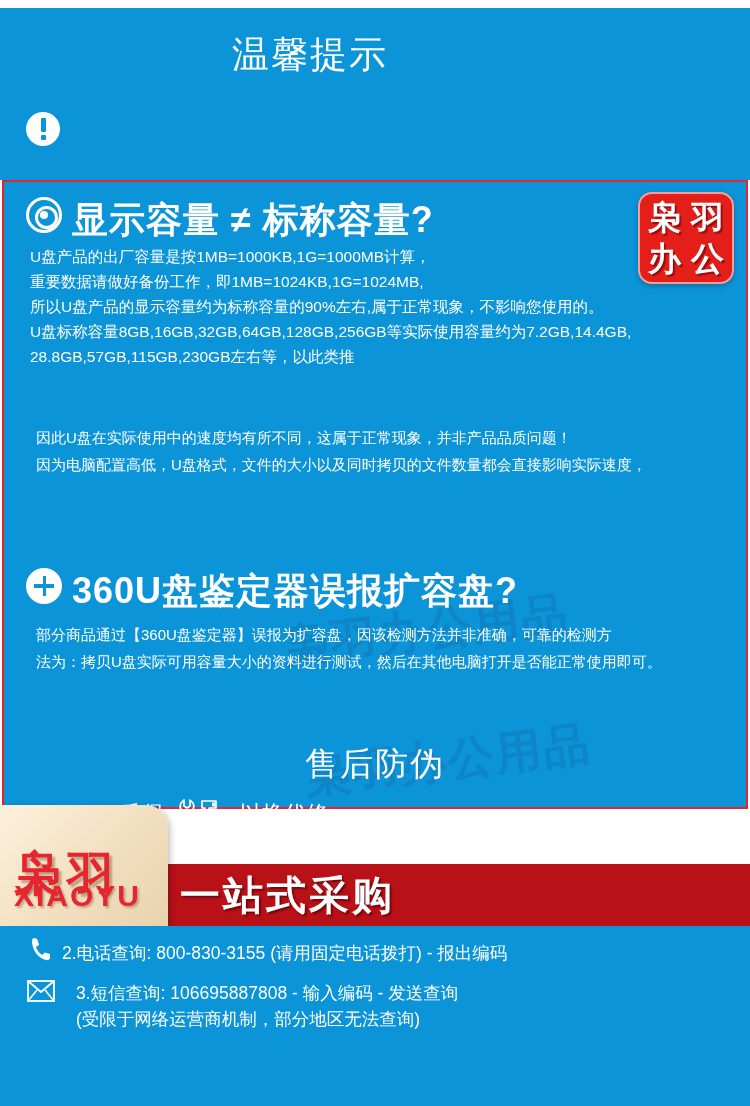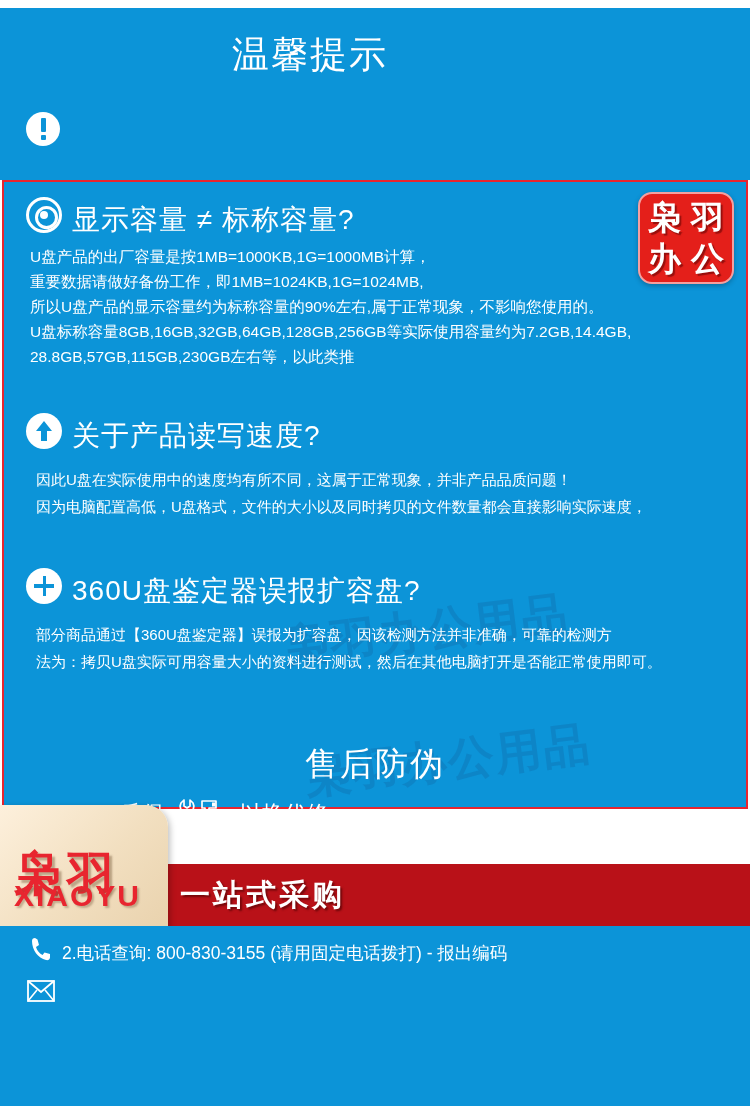--- a/index.html
+++ b/index.html
@@ -102,22 +102,22 @@
   }
   .sec-head {
     position: relative;
     height: 42px;
     padding-left: 68px;
     display: flex;
     align-items: center;
   }
   .sec-title {
     color: #ffffff;
-    font-size: 28px;
-    font-weight: 400;
+    font-size: 36px;
+    font-weight: 700;
     letter-spacing: 1px;
     white-space: nowrap;
     margin-top: 10px;
   }
   .sec-body {
     color: #ffffff;
     font-size: 15.5px;
     line-height: 25px;
     padding-left: 26px;
     padding-right: 14px;
@@ -236,21 +236,21 @@
   }
   .red-banner-text {
     position: absolute;
     left: 180px; top: 864px;
     width: 570px; height: 62px;
     display: flex;
     align-items: center;
     justify-content: flex-start;
     gap: 26px;
     color: #ffffff;
-    font-size: 30px;
+    font-size: 40px;
     font-weight: 700;
     letter-spacing: 3px;
     text-shadow: 2px 2px 2px rgba(70,0,0,0.6);
   }
 
   
   .brand {
     position: absolute;
     left: 0; top: 805px;
     width: 168px; height: 125px;
@@ -348,28 +348,20 @@
       <div class="sec-body">
         <span class="nl">U盘产品的出厂容量是按1MB=1000KB,1G=1000MB计算，</span>
         <span class="nl">重要数据请做好备份工作，即1MB=1024KB,1G=1024MB,</span>
         <span class="nl">所以U盘产品的显示容量约为标称容量的90%左右,属于正常现象，不影响您使用的。</span>
         <span class="nl">U盘标称容量8GB,16GB,32GB,64GB,128GB,256GB等实际使用容量约为7.2GB,14.4GB,</span>
         <span class="nl">28.8GB,57GB,115GB,230GB左右等，以此类推</span>
       </div>
     </div>
 
     <div class="sec" style="top:228px;">
-      <div class="sec-head">
-        <span class="ico ico-arrow">
-          <svg width="36" height="36" viewBox="0 0 36 36">
-            <path d="M18 8 L26 18 L21 18 L21 28 L15 28 L15 18 L10 18 Z" fill="#0c94d8"></path>
-          </svg>
-        </span>
-        <span class="sec-title">关于产品读写速度?</span>
-      </div>
       <div class="sec-body sec-body-2">
         <span class="nl">因此U盘在实际使用中的速度均有所不同，这属于正常现象，并非产品品质问题！</span>
         <span class="nl">因为电脑配置高低，U盘格式，文件的大小以及同时拷贝的文件数量都会直接影响实际速度，</span>
       </div>
     </div>
 
     <div class="sec" style="top:383px;">
       <div class="sec-head">
         <span class="ico ico-plus"></span>
         <span class="sec-title">360U盘鉴定器误报扩容盘?</span>
@@ -417,14 +409,18 @@
   </span>
   <div class="contact-row c-phone">2.电话查询: 800-830-3155 (请用固定电话拨打) - 报出编码</div>
 
   <span class="mail-ico">
     <svg width="28" height="22" viewBox="0 0 28 22">
       <rect x="1" y="1" width="26" height="20" fill="none" stroke="#ffffff" stroke-width="1.8"></rect>
       <path d="M1 1 L14 12 L27 1" fill="none" stroke="#ffffff" stroke-width="1.8"></path>
       <path d="M1 21 L10 10 M27 21 L18 10" fill="none" stroke="#ffffff" stroke-width="1.6"></path>
     </svg>
   </span>
+  <div class="contact-row c-sms">
+    <span class="nl">3.短信查询: 106695887808 - 输入编码 - 发送查询</span>
+    <span class="nl">(受限于网络运营商机制，部分地区无法查询)</span>
+  </div>
 
 </div>
 
 </body></html>

